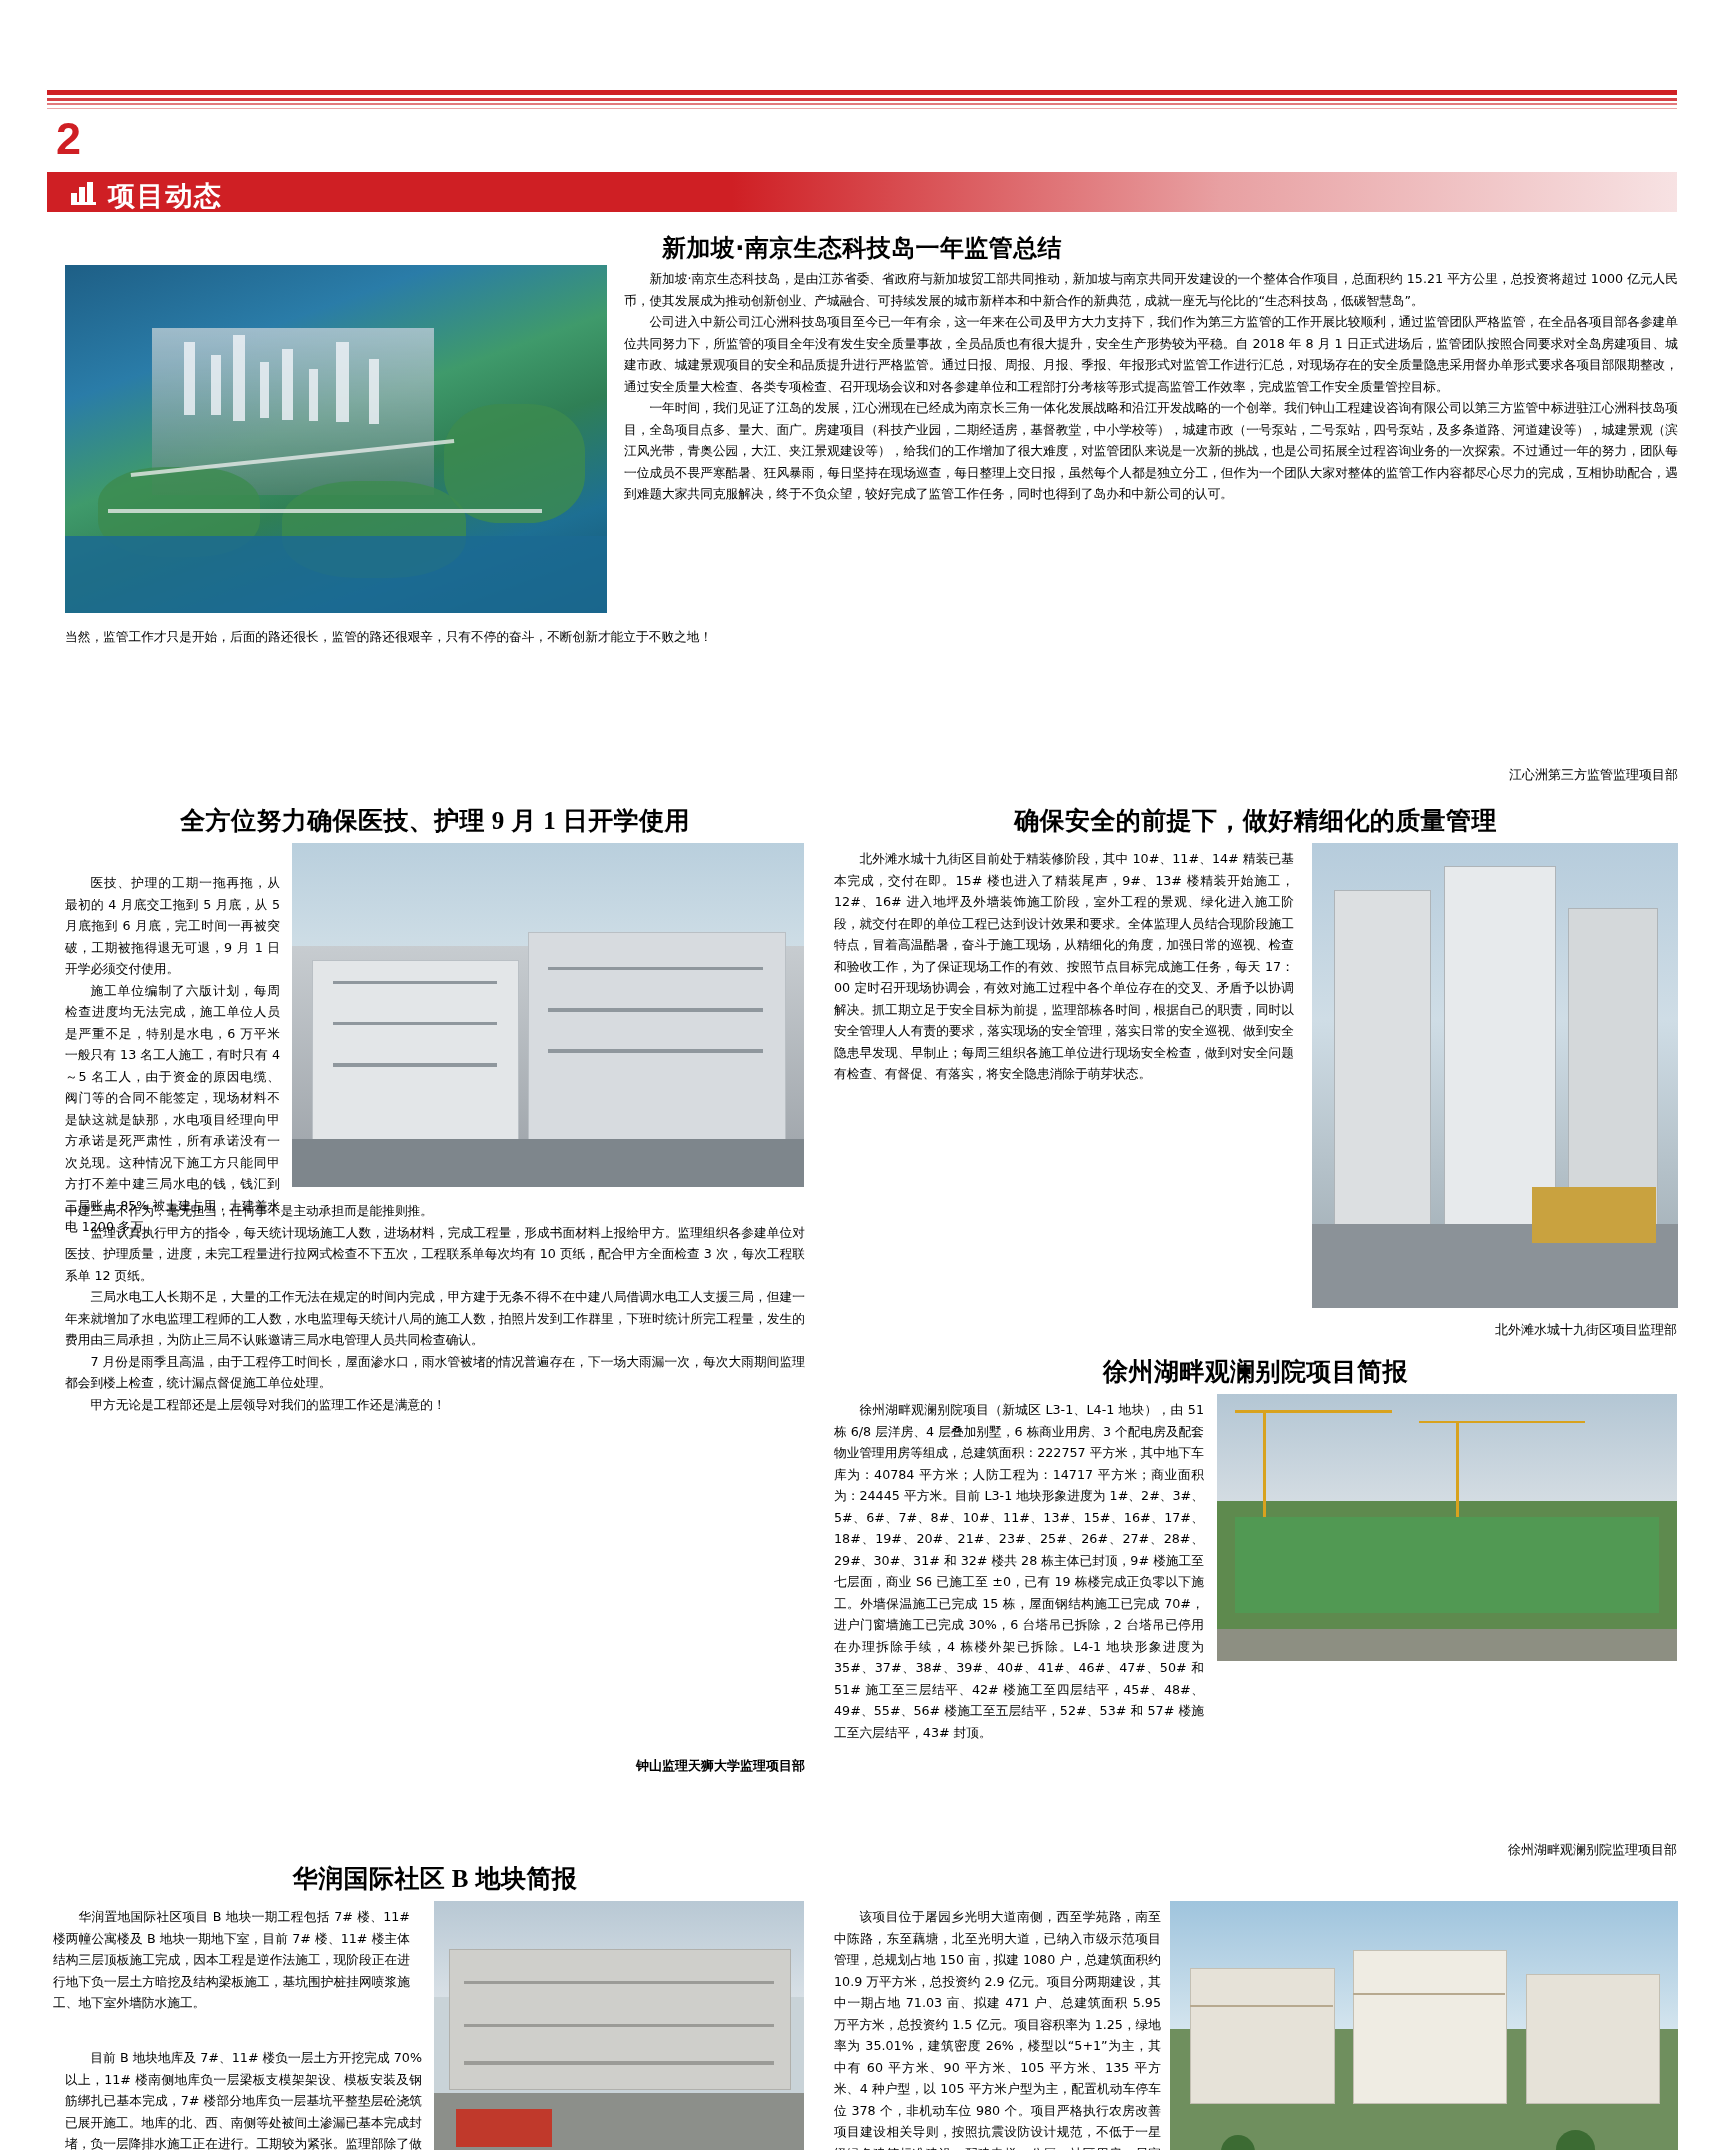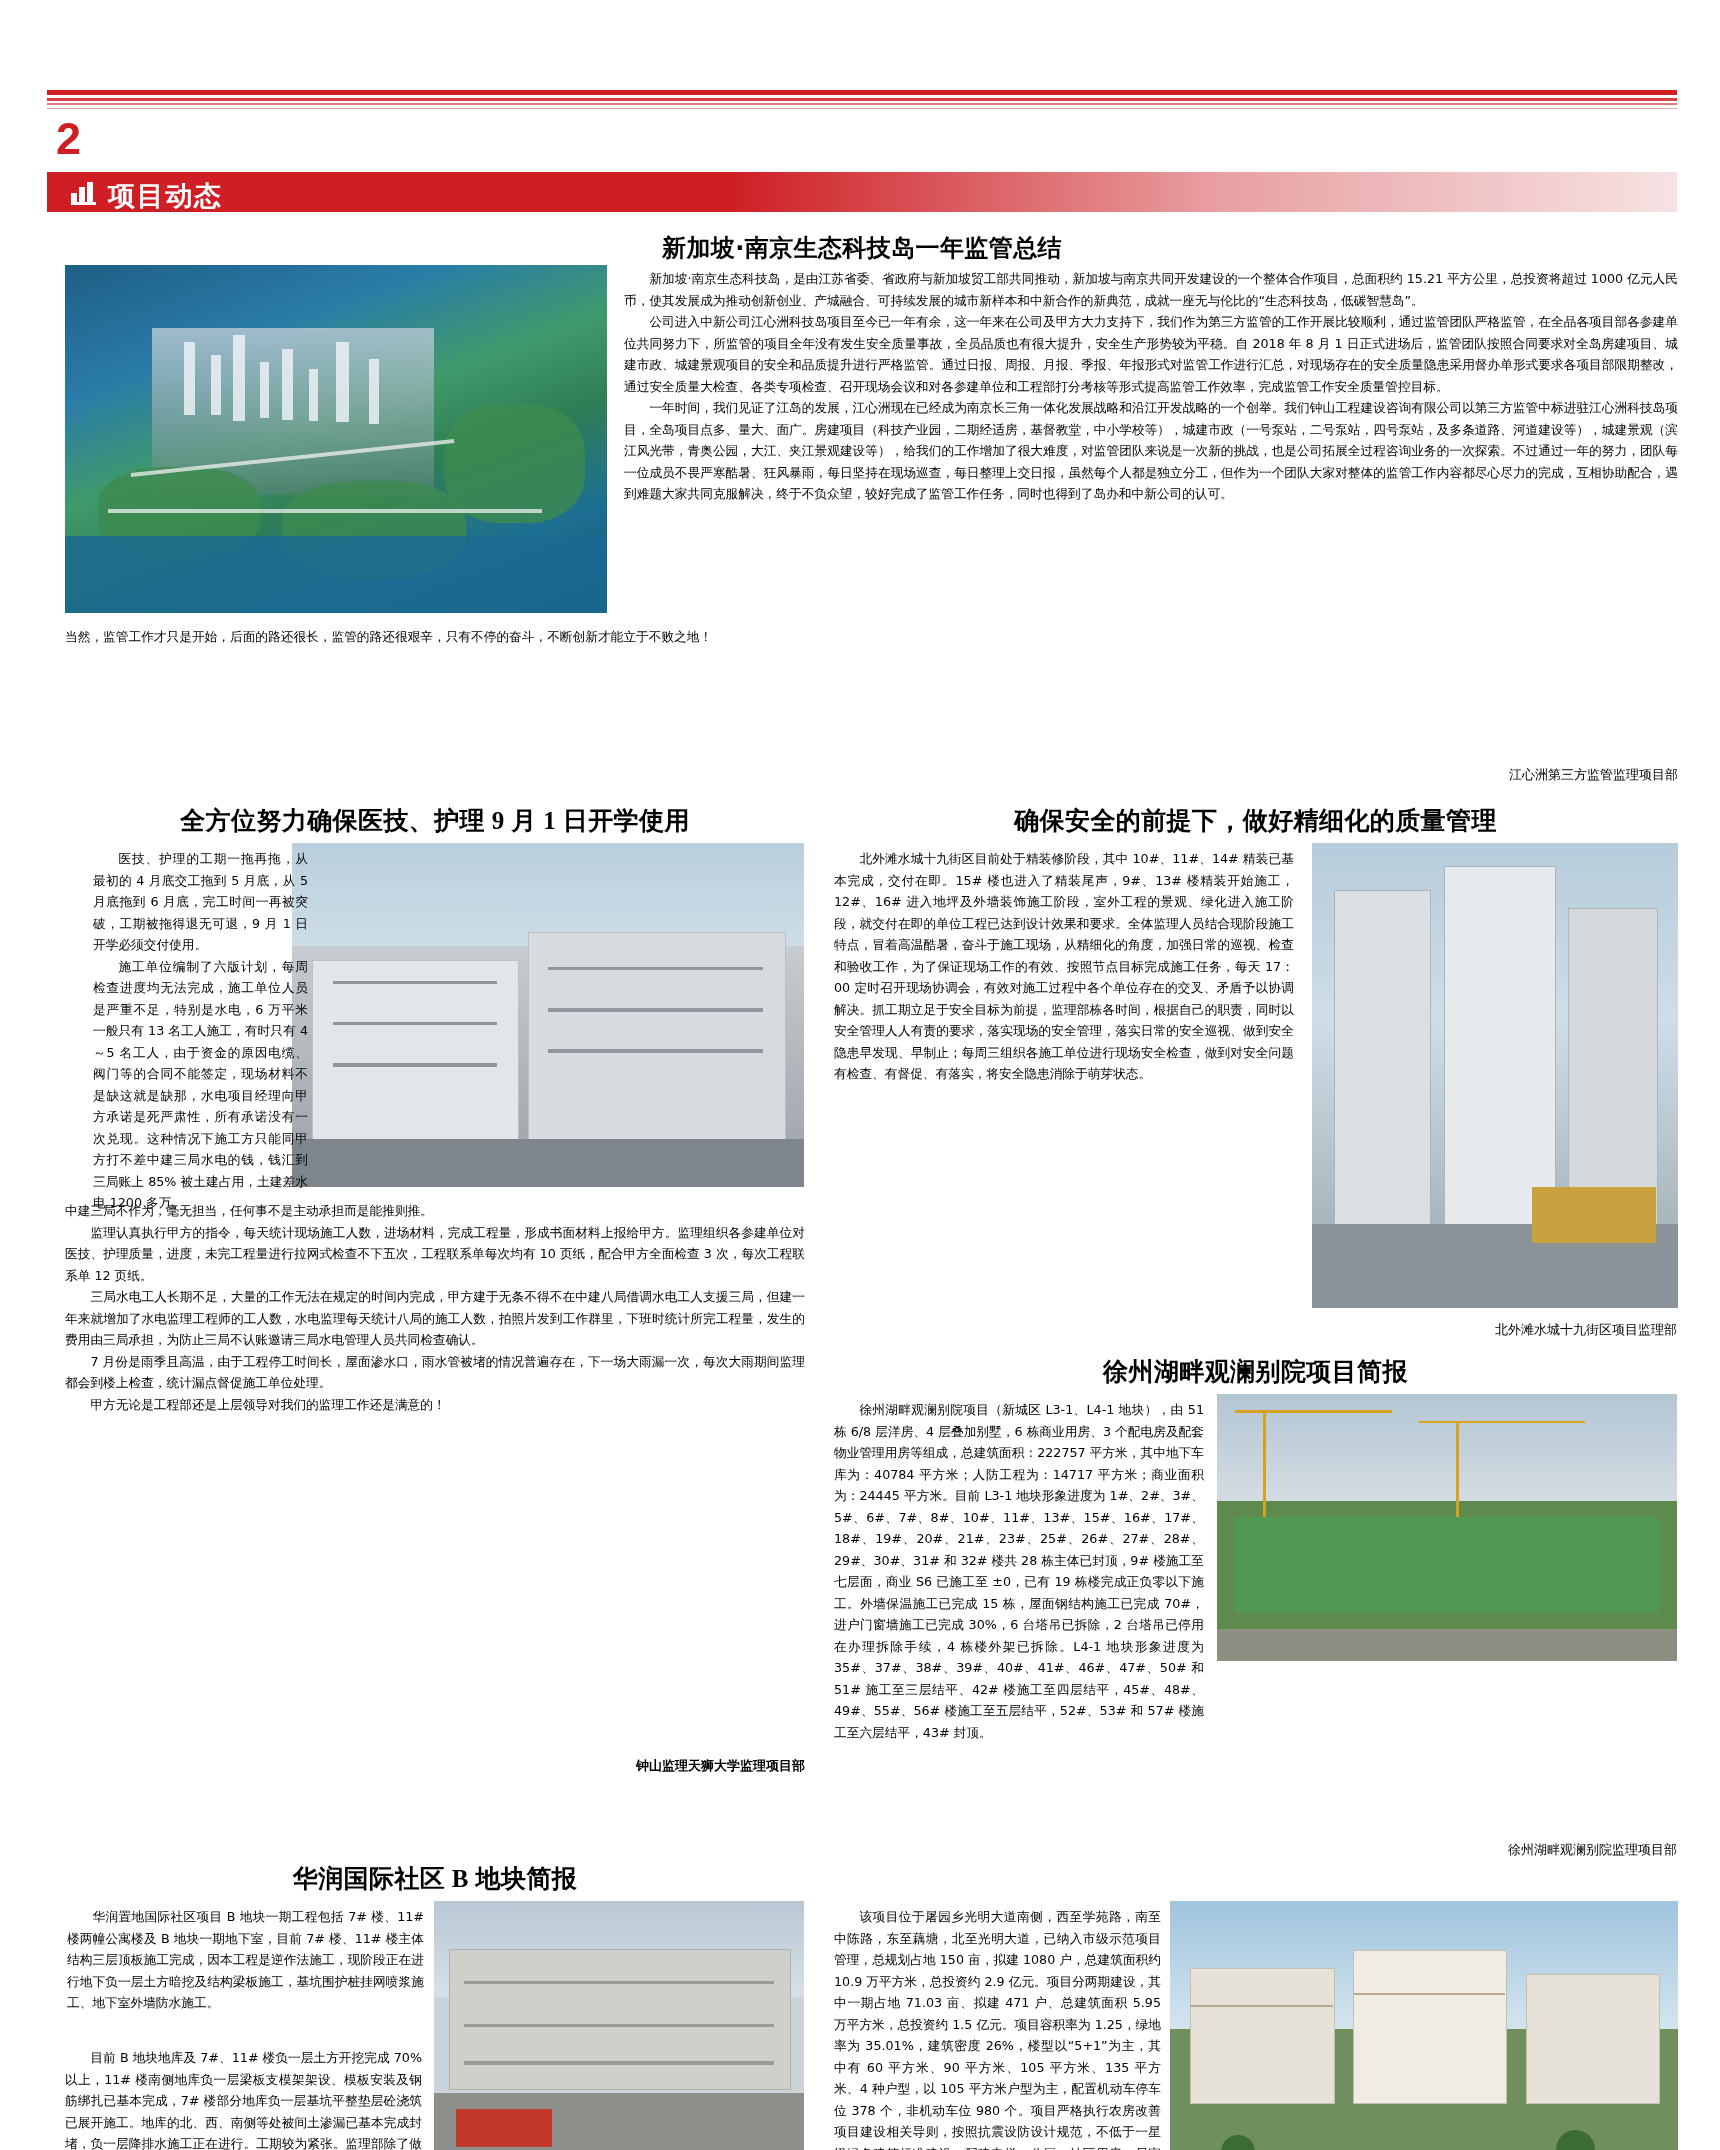--- a/index.html
+++ b/index.html
@@ -216,21 +216,21 @@
     <div style="position:absolute;left:46%;top:26%;width:50%;height:60%;background:#d7dbdf;border:1.3px solid #b9bfc4;"></div>
     <div style="position:absolute;left:8%;top:40%;width:32%;height:3.4px;background:#8f979d;"></div>
     <div style="position:absolute;left:8%;top:52%;width:32%;height:3.4px;background:#8f979d;"></div>
     <div style="position:absolute;left:8%;top:64%;width:32%;height:3.4px;background:#8f979d;"></div>
     <div style="position:absolute;left:50%;top:36%;width:42%;height:3.4px;background:#8f979d;"></div>
     <div style="position:absolute;left:50%;top:48%;width:42%;height:3.4px;background:#8f979d;"></div>
     <div style="position:absolute;left:50%;top:60%;width:42%;height:3.4px;background:#8f979d;"></div>
     <div style="position:absolute;left:0;bottom:0;width:100%;height:14%;background:#7e868c;"></div>
   </div>
 
-  <div class="col body-text" style="left:65px; top:848px; width:215px;margin-left:28px;">
+  <div class="col body-text" style="left:65px; top:872px; width:215px;">
     <p>医技、护理的工期一拖再拖，从最初的 4 月底交工拖到 5 月底，从 5 月底拖到 6 月底，完工时间一再被突破，工期被拖得退无可退，9 月 1 日开学必须交付使用。</p>
     <p>施工单位编制了六版计划，每周检查进度均无法完成，施工单位人员是严重不足，特别是水电，6 万平米一般只有 13 名工人施工，有时只有 4～5 名工人，由于资金的原因电缆、阀门等的合同不能签定，现场材料不是缺这就是缺那，水电项目经理向甲方承诺是死严肃性，所有承诺没有一次兑现。这种情况下施工方只能同甲方打不差中建三局水电的钱，钱汇到三局账上 85% 被土建占用，土建差水电 1200 多万。</p>
   </div>
 
   <div class="col body-text" style="left:65px; top:1200px; width:740px;">
     <p class="noindent">中建三局不作为，毫无担当，任何事不是主动承担而是能推则推。</p>
     <p>监理认真执行甲方的指令，每天统计现场施工人数，进场材料，完成工程量，形成书面材料上报给甲方。监理组织各参建单位对医技、护理质量，进度，未完工程量进行拉网式检查不下五次，工程联系单每次均有 10 页纸，配合甲方全面检查 3 次，每次工程联系单 12 页纸。</p>
     <p>三局水电工人长期不足，大量的工作无法在规定的时间内完成，甲方建于无条不得不在中建八局借调水电工人支援三局，但建一年来就增加了水电监理工程师的工人数，水电监理每天统计八局的施工人数，拍照片发到工作群里，下班时统计所完工程量，发生的费用由三局承担，为防止三局不认账邀请三局水电管理人员共同检查确认。</p>
     <p>7 月份是雨季且高温，由于工程停工时间长，屋面渗水口，雨水管被堵的情况普遍存在，下一场大雨漏一次，每次大雨期间监理都会到楼上检查，统计漏点督促施工单位处理。</p>
     <p>甲方无论是工程部还是上层领导对我们的监理工作还是满意的！</p>
@@ -283,21 +283,21 @@
   <div class="photo" id="photo-huarun" style="left:434px; top:1901px; width:370px; height:267px;">
     <div style="position:absolute;left:0;top:0;width:100%;height:36%;background:linear-gradient(to bottom,#b8c8d4,#d8e0e6);"></div>
     <div style="position:absolute;left:4%;top:18%;width:92%;height:52%;background:#cfcfcb;border:1.3px solid #b0b0ac;"></div>
     <div style="position:absolute;left:8%;top:30%;width:84%;height:3.4px;background:#9b9b97;"></div>
     <div style="position:absolute;left:8%;top:46%;width:84%;height:3.4px;background:#9b9b97;"></div>
     <div style="position:absolute;left:8%;top:60%;width:84%;height:3.4px;background:#9b9b97;"></div>
     <div style="position:absolute;left:0;bottom:0;width:100%;height:28%;background:#8c8f8a;"></div>
     <div style="position:absolute;left:6%;bottom:8%;width:26%;height:14%;background:#c0392b;"></div>
   </div>
 
-  <div class="col body-text" style="left:67px; top:1906px; width:357px;">
+  <div class="col body-text" style="left:53px; top:1906px; width:357px;">
     <p>华润置地国际社区项目 B 地块一期工程包括 7# 楼、11# 楼两幢公寓楼及 B 地块一期地下室，目前 7# 楼、11# 楼主体结构三层顶板施工完成，因本工程是逆作法施工，现阶段正在进行地下负一层土方暗挖及结构梁板施工，基坑围护桩挂网喷浆施工、地下室外墙防水施工。</p>
   </div>
   <div class="col body-text" style="left:65px; top:2047px; width:357px;">
     <p>目前 B 地块地库及 7#、11# 楼负一层土方开挖完成 70% 以上，11# 楼南侧地库负一层梁板支模架架设、模板安装及钢筋绑扎已基本完成，7# 楼部分地库负一层基坑平整垫层砼浇筑已展开施工。地库的北、西、南侧等处被间土渗漏已基本完成封堵，负一层降排水施工正在进行。工期较为紧张。监理部除了做好现场的日常管理工作，还积极参与甲方华润置地的每个季度的 EHS 第三方安全检查评比和质量风险实测实量评比，以及质量风险培训及考试。监理部任务非常繁重，从 5 月 24 日直到 7 月 15 日，整整 50 多天，天天下班后组织参建各方进行安全和质量整改研讨。监理部根据现场施工情况，召集安排监理人员工作时间，加强现场的巡视工作，特别是对现场的扬尘控制，提扬土+覆盖及基坑围护措施的重点管控。</p>
   </div>
 
 
   <div class="photo" id="photo-heyuan" style="left:1170px; top:1901px; width:508px; height:305px;">
     <div style="position:absolute;left:0;top:0;width:100%;height:44%;background:linear-gradient(to bottom,#9fc4dd,#d6e6ef);"></div>
     <div style="position:absolute;left:0;top:42%;width:100%;height:58%;background:#6f8f5e;"></div>

